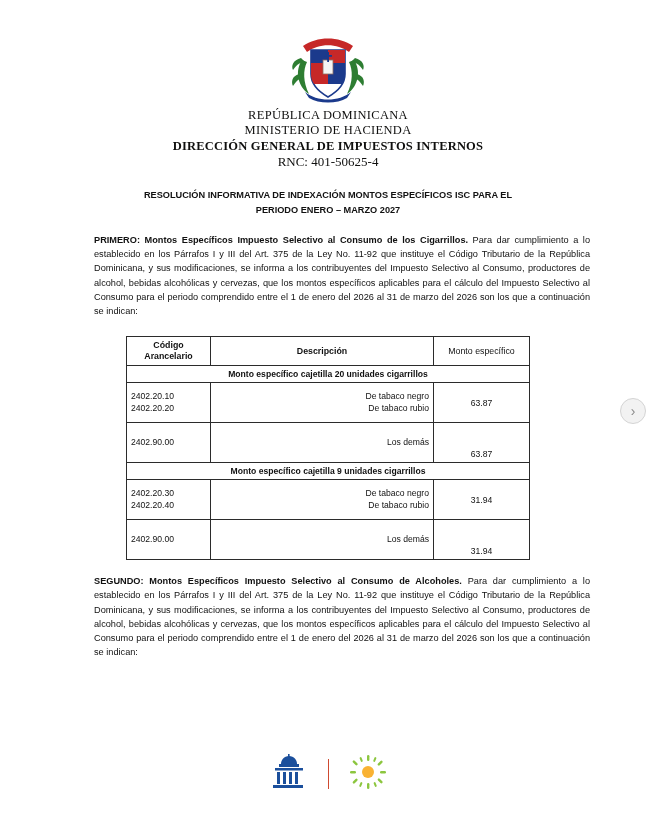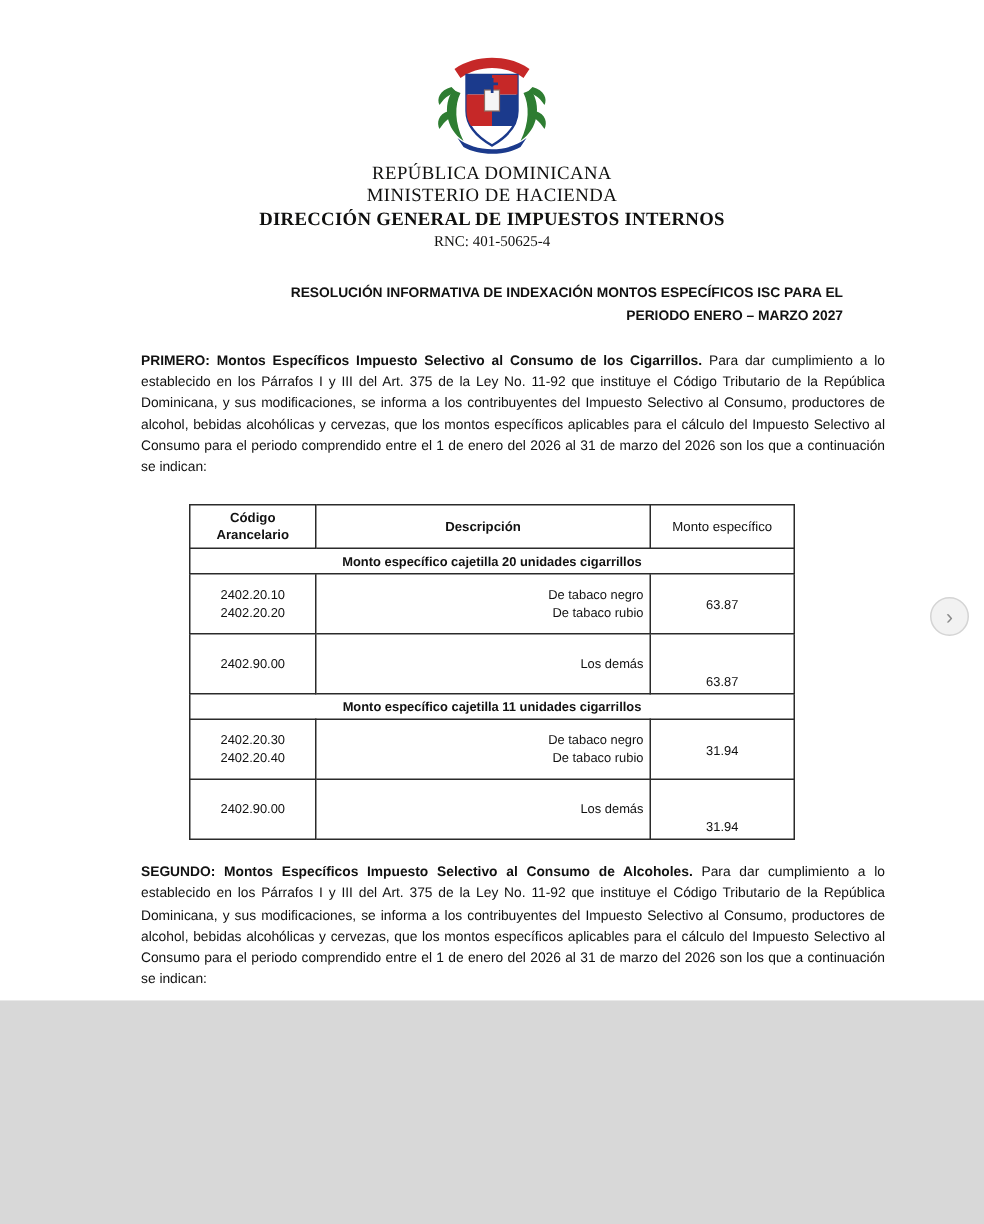--- a/index.html
+++ b/index.html
@@ -5,21 +5,21 @@
   * { box-sizing: border-box; }
   html, body {
     margin: 0;
     padding: 0;
     background: #d8d8d8;
     font-family: "Liberation Sans", sans-serif;
   }
   #page {
     position: relative;
     width: 656px;
-    height: 667px;
+    height: 816px;
     background: #ffffff;
     overflow: hidden;
   }
   .sheet {
     position: absolute;
     left: 0; top: 0;
     width: 656px;
     height: 816px;
     background: #fff;
     padding: 18px 0 0 0;
@@ -55,21 +55,21 @@
   }
   .hl-3 {
     font-family: "Liberation Serif", serif;
     font-size: 12.5px;
     font-weight: bold;
     letter-spacing: 0.2px;
     line-height: 16px;
   }
   .hl-4 {
     font-family: "Liberation Serif", serif;
-    font-size: 10px;
+    font-size: 13px;
     line-height: 16px;
   }
   
   .body-area {
     padding: 0 66px 0 66px;
     margin-top: 18px;
   }
   .res-num {
     font-size: 9.4px;
     font-weight: bold;
@@ -80,21 +80,21 @@
   .para {
     font-size: 9.2px;
     line-height: 14.2px;
     color: #111;
     text-align: justify;
     margin-left: 28px;
     margin-right: 0px;
   }
   .para b { font-weight: bold; }
   .title-center {
-    text-align: right;
+    text-align: center;
     font-size: 9.2px;
     font-weight: bold;
     line-height: 14.5px;
     margin: 16px 28px 16px 28px;
     color: #111;
   }
   .para-gap { margin-top: 14px; }
 
   
   table.isc {
@@ -130,21 +130,21 @@
     font-size: 8.8px;
     padding: 6px 2px;
   }
   .band {
     text-align: center;
     font-weight: bold;
     font-size: 8.6px;
     padding: 3px 2px;
   }
   .cell-code {
-    text-align: center;
+    text-align: left;
     line-height: 11.5px;
     padding: 6px 2px;
   }
   .cell-desc {
     text-align: right;
     line-height: 11.5px;
     padding: 6px 6px;
     margin-top: 45px;
   }
   .cell-amt {
@@ -277,21 +277,21 @@
           <tr class="row-tall">
             <td class="cell-code">
               <div>2402.90.00</div>
             </td>
             <td class="cell-desc">
               <div>Los demás</div>
             </td>
             <td class="cell-amt">63.87</td>
           </tr>
           <tr>
-            <td class="band" colspan="3">Monto específico cajetilla 11 unidades cigarrillos</td>
+            <td class="band" colspan="3">Monto específico cajetilla 9 unidades cigarrillos</td>
           </tr>
           <tr class="row-tall">
             <td class="cell-code">
               <div>2402.20.30</div>
               <div>2402.20.40</div>
             </td>
             <td class="cell-desc">
               <div>De tabaco negro</div>
               <div>De tabaco rubio</div>
             </td>

